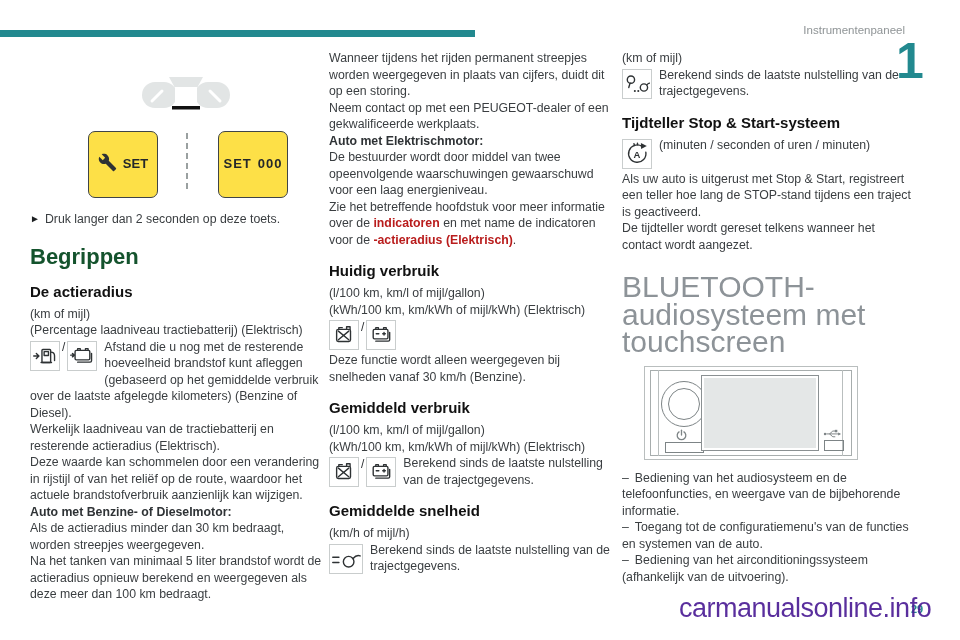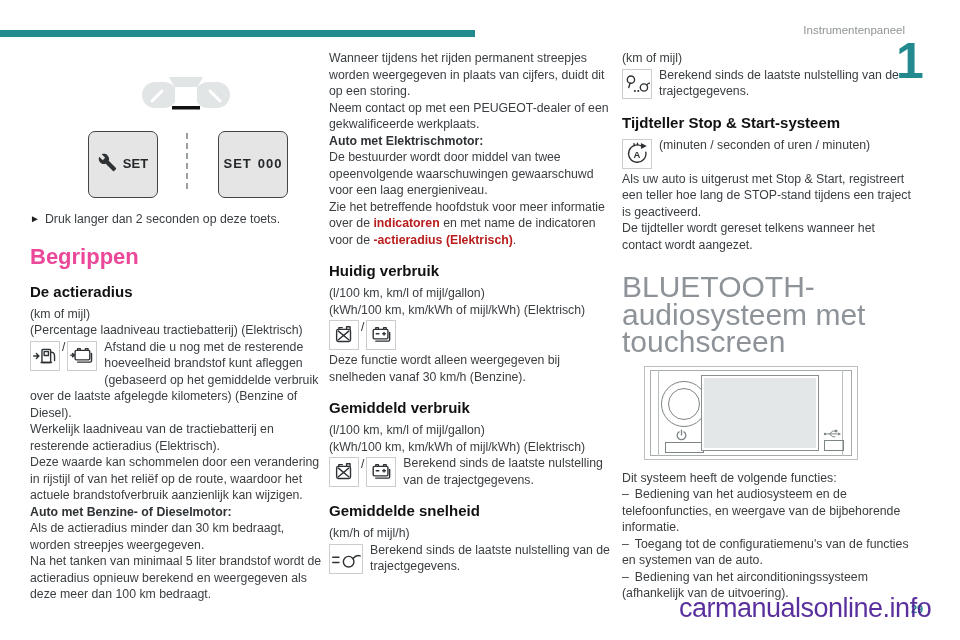--- a/index.html
+++ b/index.html
@@ -13,34 +13,34 @@
   .runhead{position:absolute;top:22px;right:55px;font-size:11.5px;color:#8f9496;}
   .chapnum{position:absolute;top:36px;left:896px;font-size:50px;line-height:50px;font-weight:bold;color:#22898f;}
 
   .col{position:absolute;}
   .col1{left:30px;top:55px;width:292px;}
   .col2{left:329px;top:50px;width:287px;}
   .col3{left:622px;top:50px;width:290px;}
 
   p{margin:0;}
   .nowrap{white-space:nowrap;}
-  h1{font-size:22px;line-height:24px;margin:16px 0 10px;color:#ec4899;font-weight:bold;clear:both;}
+  h1{font-size:22px;line-height:24px;margin:16px 0 10px;color:#14532d;font-weight:bold;clear:both;}
   h2{font-size:15px;line-height:18px;margin:14px 0 5px;color:#111;font-weight:bold;clear:both;}
   .first-h2{margin-top:6px;}
   .grey-heading{font-size:30px;line-height:27.5px;color:#8d9398;font-weight:400;
     white-space:pre-line;margin:20px 0 10px;clear:both;}
   b.inline{color:#b91c1c;}
   .boldline{font-weight:bold;color:#2e3235;}
   .cb{clear:both;}
 
   
   .fig1{position:relative;height:150px;margin:0;}
   .cluster{position:absolute;left:112px;top:20px;}
   .setbox{position:absolute;width:68px;height:65px;border:1.5px solid #3f4447;border-radius:7px;
-    background:#e5e5e5;display:flex;align-items:center;justify-content:center;gap:6px;
+    background:#fde047;display:flex;align-items:center;justify-content:center;gap:6px;
     font-weight:bold;font-size:13px;color:#24282a;text-align:center;}
   .setbox.left{left:58px;top:76px;}
   .setbox.right{left:188px;top:76px;letter-spacing:1px;}
   .dashline{position:absolute;left:156px;top:78px;height:56px;border-left:2px dashed #9aa0a0;}
   .caption{font-size:12.3px;margin-top:6px;}
   .caption .ptr{font-size:10px;position:relative;top:-1px;margin-right:5px;color:#1c1f21;}
 
   
   .iconfloat{float:left;display:flex;align-items:center;margin:2px 7px 2px 0;}
   .icobox{width:30px;height:30px;border:1px solid #c9cdcd;background:#fff;
@@ -277,20 +277,19 @@
         <path d="M4 7h13" fill="none" stroke="#7d8486" stroke-width="1.2"></path>
         <path d="M8 7l4-3.5h3M8 7l4 3.5h3" fill="none" stroke="#7d8486" stroke-width="1.2"></path>
         <rect x="14.5" y="2" width="3" height="3" fill="#7d8486"></rect>
         <path d="M17 7l4 0" stroke="#7d8486" stroke-width="1.2"></path>
         <path d="M18.5 5.2L22 7l-3.5 1.8z" fill="#7d8486"></path>
       </svg>
     </span>
     <div class="usbbtn"></div>
   </div>
 
-  <p>Dit systeem heeft de volgende functies:</p>
   <p class="bullet"><span class="dash">–</span><span>Bediening van het audiosysteem en de telefoonfuncties, en weergave van de bijbehorende informatie.</span></p>
   <p class="bullet"><span class="dash">–</span><span>Toegang tot de configuratiemenu's van de functies en systemen van de auto.</span></p>
   <p class="bullet"><span class="dash">–</span><span>Bediening van het airconditioningssysteem (afhankelijk van de uitvoering).</span></p>
 </div>
 
 <div class="pageno">29</div>
 <div class="watermark">carmanualsonline.info</div>
 
 </body></html>

